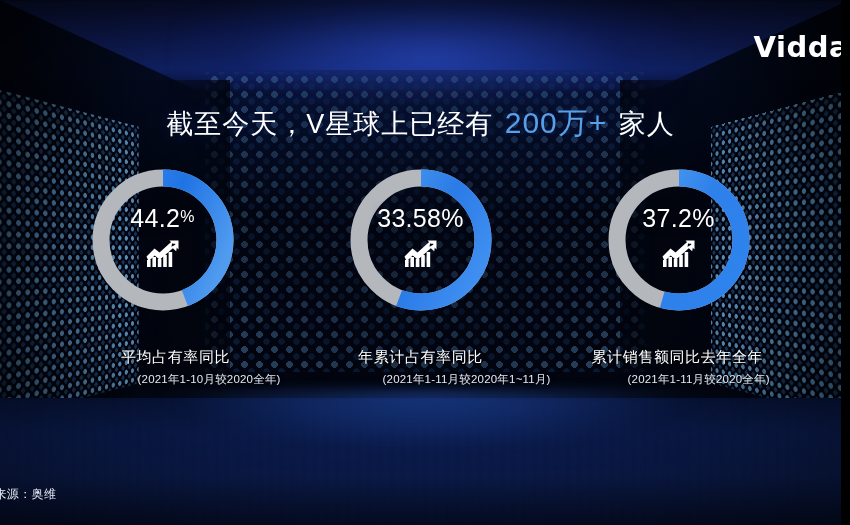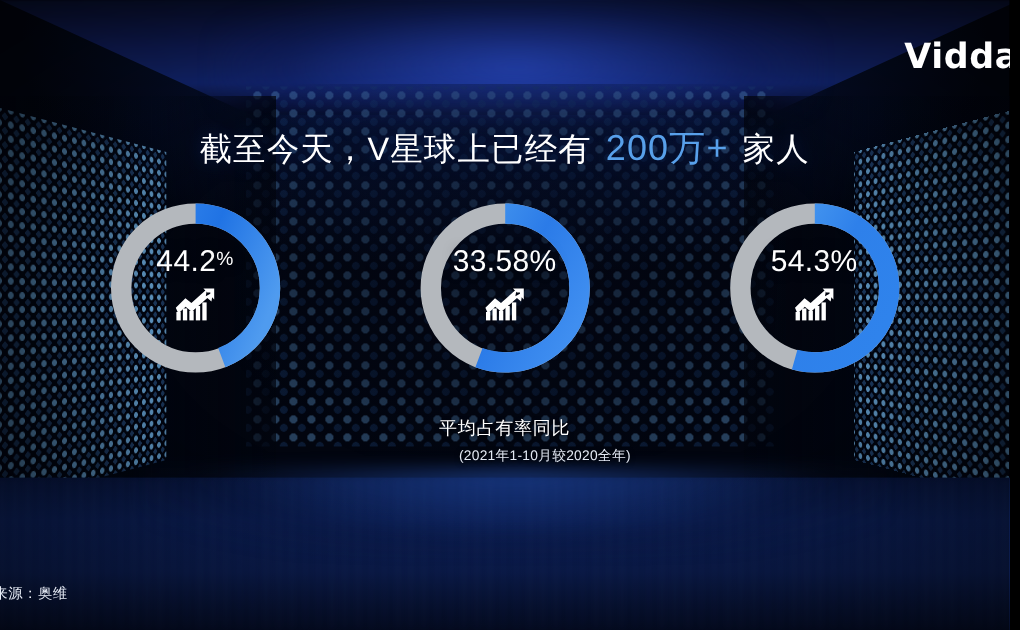--- a/index.html
+++ b/index.html
@@ -350,21 +350,21 @@
               <stop offset="0%" stop-color="#52a2f2"></stop>
               <stop offset="55%" stop-color="#2e80ea"></stop>
               <stop offset="100%" stop-color="#2f83ec"></stop>
             </linearGradient>
           </defs>
           <circle cx="73" cy="73" r="62" fill="none" stroke="#b4b8bd" stroke-width="17"></circle>
           <circle class="arc" id="arc3" cx="73" cy="73" r="62" fill="none" stroke="url(#g3)" stroke-width="17" transform="rotate(-90 73 73)" stroke-dasharray="211.5297165515079 178.02777249362643"></circle>
         </svg>
         <div class="donut-center">
           <div class="pct">
-            <span id="v3">54.3</span><span>%</span>
+            <span id="v3">37.2</span><span>%</span>
           </div>
           <span class="trend-icon">
             <svg width="36" height="28" viewBox="0 0 36 28">
               <g fill="#ffffff">
                 <rect x="2" y="20" width="3.6" height="7"></rect>
                 <rect x="7.4" y="17" width="3.6" height="10"></rect>
                 <rect x="12.8" y="19" width="3.6" height="8"></rect>
                 <rect x="18.2" y="15" width="3.6" height="12"></rect>
                 <rect x="23.6" y="12" width="3.6" height="15"></rect>
                 <path d="M1.5 16.5 L9.5 8.5 L14.5 12.5 L27.5 0.8 L26.5 6.8 L32.5 3.5 L31.2 11.2 L27.8 8.3 L14.8 19.8 L9.7 15.6 L3.6 21.3 Z"></path>
@@ -376,17 +376,25 @@
       </div>
     </div>
 
   </div>
 
   <div class="captions">
     <div class="caption">
       <div class="cap-title">平均占有率同比</div>
       <div class="cap-sub">(2021年1-10月较2020全年)</div>
     </div>
+    <div class="caption">
+      <div class="cap-title">年累计占有率同比</div>
+      <div class="cap-sub">(2021年1-11月较2020年1~11月)</div>
+    </div>
+    <div class="caption">
+      <div class="cap-title">累计销售额同比去年全年</div>
+      <div class="cap-sub">(2021年1-11月较2020全年)</div>
+    </div>
   </div>
 
   <div class="source">据来源：奥维</div>
 
 </div>
 
 </body></html>

